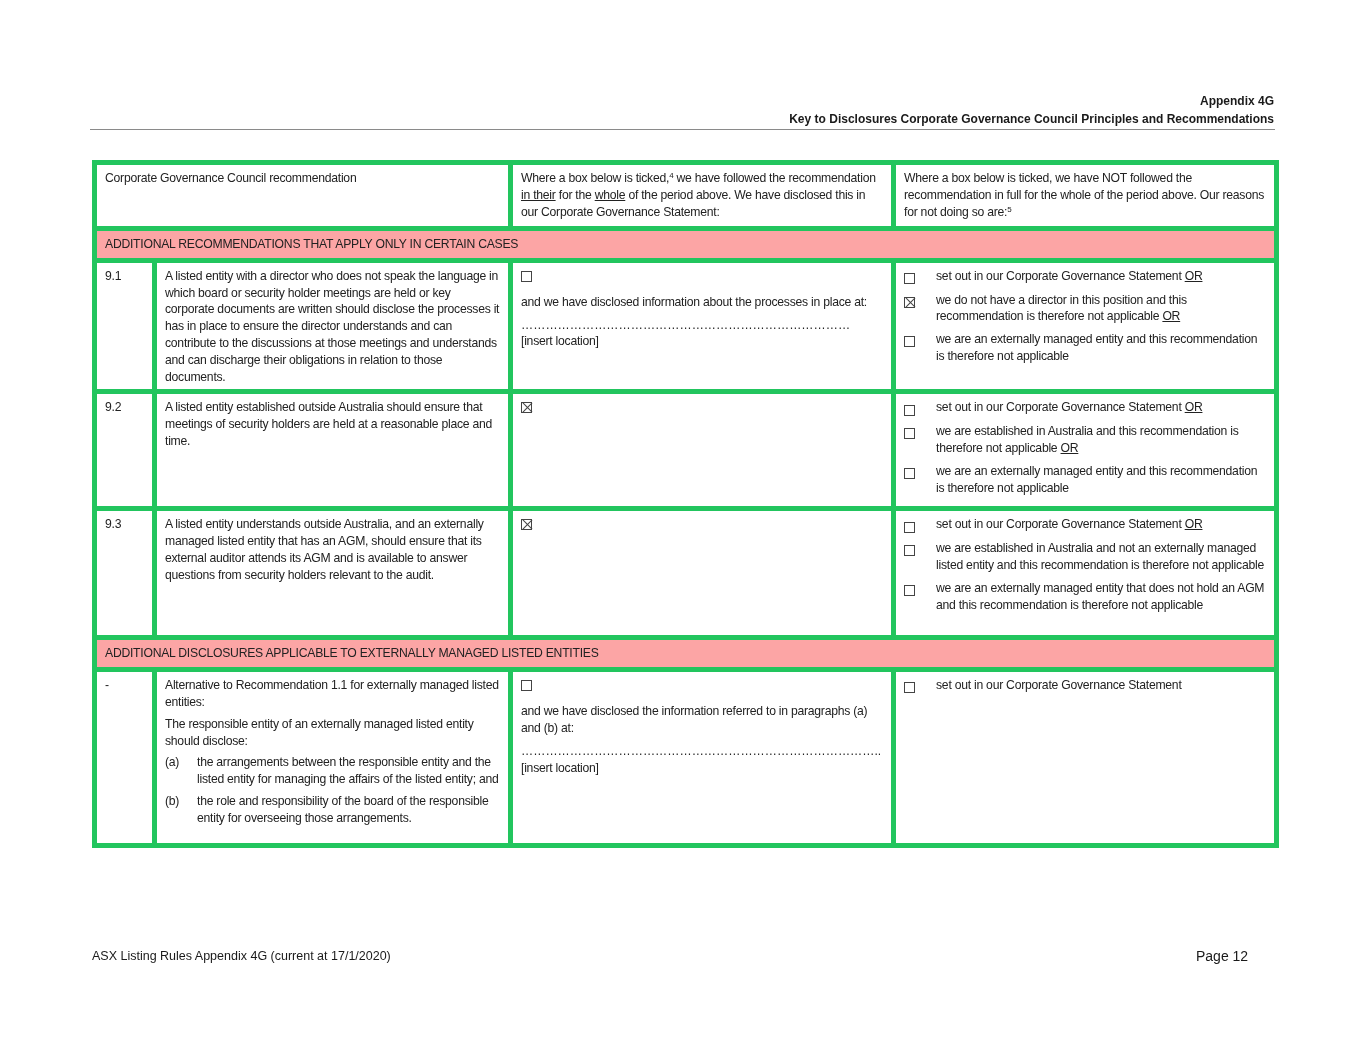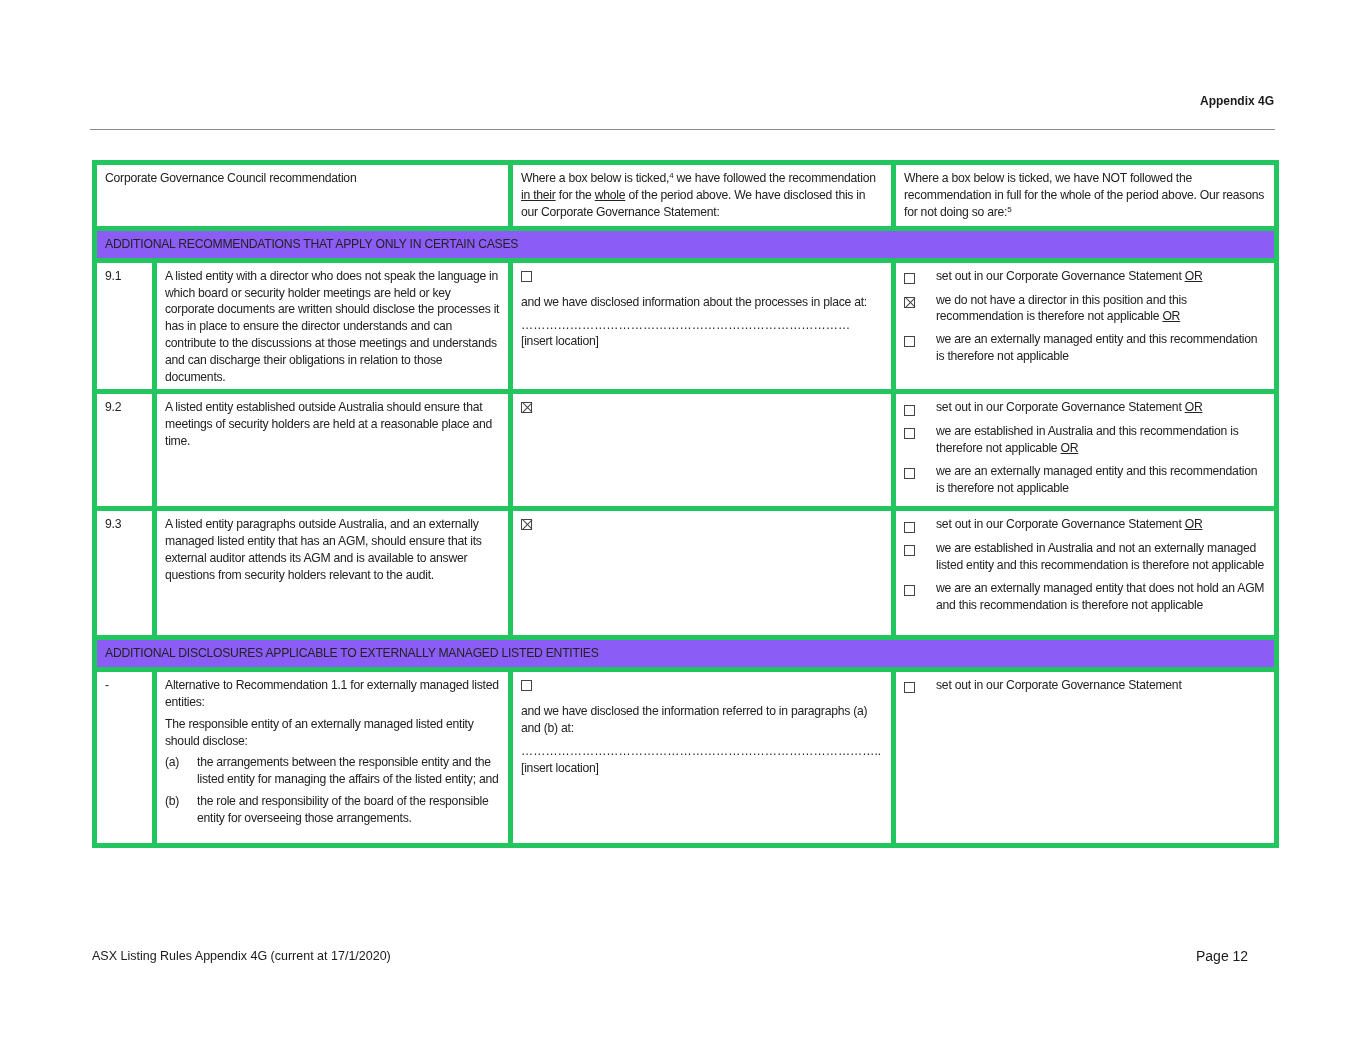--- a/index.html
+++ b/index.html
@@ -23,21 +23,21 @@
   }
   table.grid td {
     border: 5px solid #22c55e; vertical-align: top; padding: 5px 8px 4px 8px;
     letter-spacing: -0.25px;
   }
   table.grid col.c1 { width: 60px; }
   table.grid col.c2 { width: 356px; }
   table.grid col.c3 { width: 383px; }
   table.grid col.c4 { width: 383px; }
   tr.head td { height: 52px; }
-  tr.section td { background: #8b5cf6; padding: 5px 8px 5px 8px; }
+  tr.section td { background: #fca5a5; padding: 5px 8px 5px 8px; }
   u { text-decoration: underline; }
   sup { font-size: 8px; vertical-align: 4px; line-height: 0; }
   .chk {
     display: inline-block; width: 11px; height: 11px; border: 1px solid #444;
     position: relative; box-sizing: border-box; vertical-align: middle;
     margin-top: 2px;
   }
   .chk.ticked::before, .chk.ticked::after {
     content: ""; position: absolute; left: 4.5px; top: -2px; width: 1px; height: 13px;
     background: #444;
@@ -59,20 +59,21 @@
   }
   .footer-right {
     position: absolute; left: 1196px; top: 948px; font-size: 14px;
   }
 </style>
 </head>
 <body>
 
 <div class="header">
   <div>Appendix 4G</div>
+  <div>Key to Disclosures Corporate Governance Council Principles and Recommendations</div>
 </div>
 <div class="header-rule"></div>
 
 <table class="grid">
   <colgroup>
       <col class="c1">
       <col class="c2">
       <col class="c3">
       <col class="c4">
     </colgroup>
@@ -130,21 +131,21 @@
           </div>
       <div class="opt">
             <span class="box"><span class="chk"></span></span>
             <span class="txt">we are an externally managed entity and this recommendation is therefore not applicable</span>
           </div>
     </td>
   </tr>
 
   <tr style="height:129px">
     <td>9.3</td>
-    <td>A listed entity paragraphs outside Australia, and an externally managed listed entity that has an AGM, should ensure that its external auditor attends its AGM and is available to answer questions from security holders relevant to the audit.</td>
+    <td>A listed entity understands outside Australia, and an externally managed listed entity that has an AGM, should ensure that its external auditor attends its AGM and is available to answer questions from security holders relevant to the audit.</td>
     <td class="followed">
       <span class="chk ticked"></span>
     </td>
     <td>
       <div class="opt">
             <span class="box"><span class="chk"></span></span>
             <span class="txt"><span>set out in our Corporate Governance Statement </span><u>OR</u></span>
           </div>
       <div class="opt">
             <span class="box"><span class="chk"></span></span>

